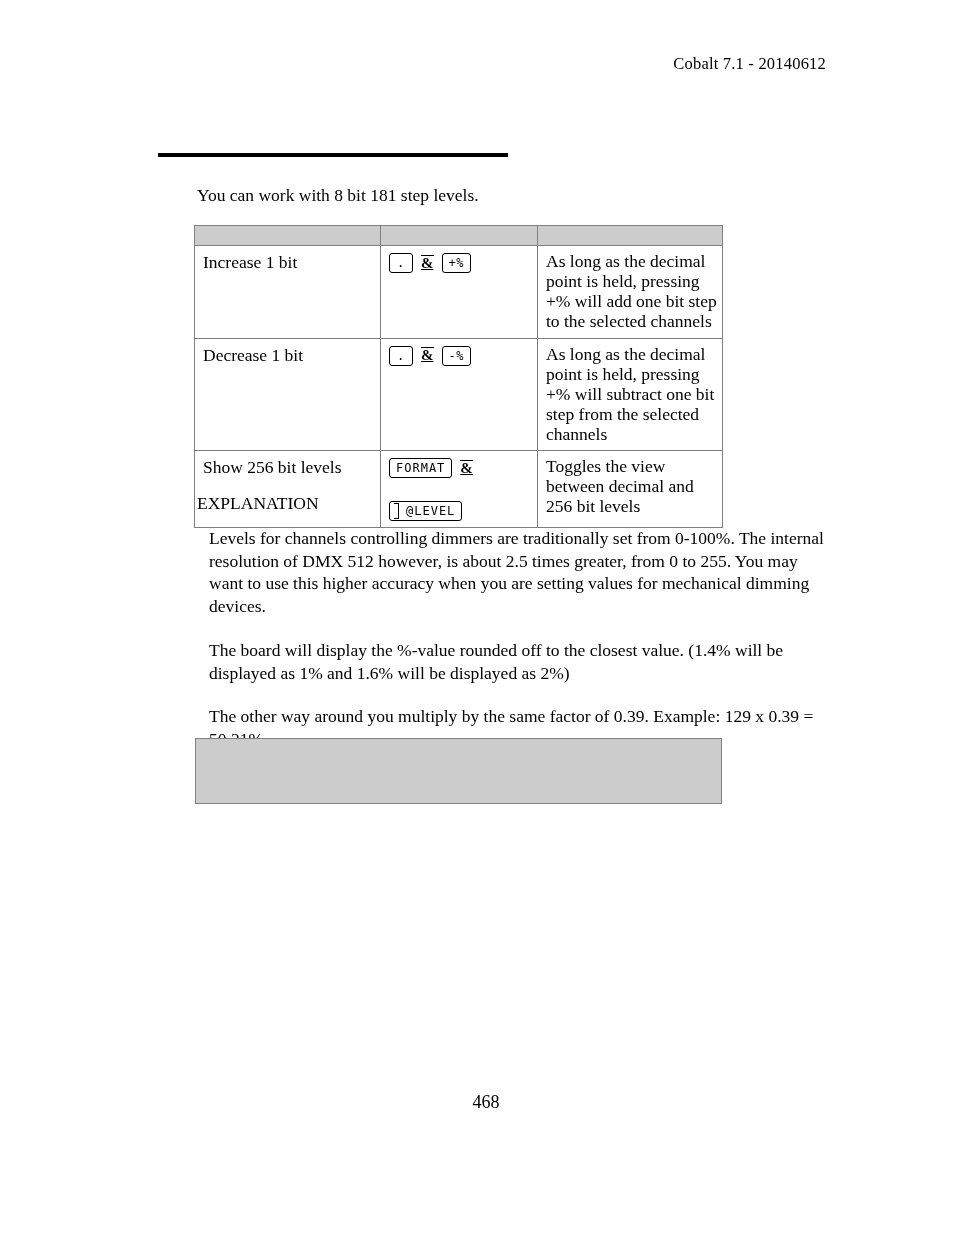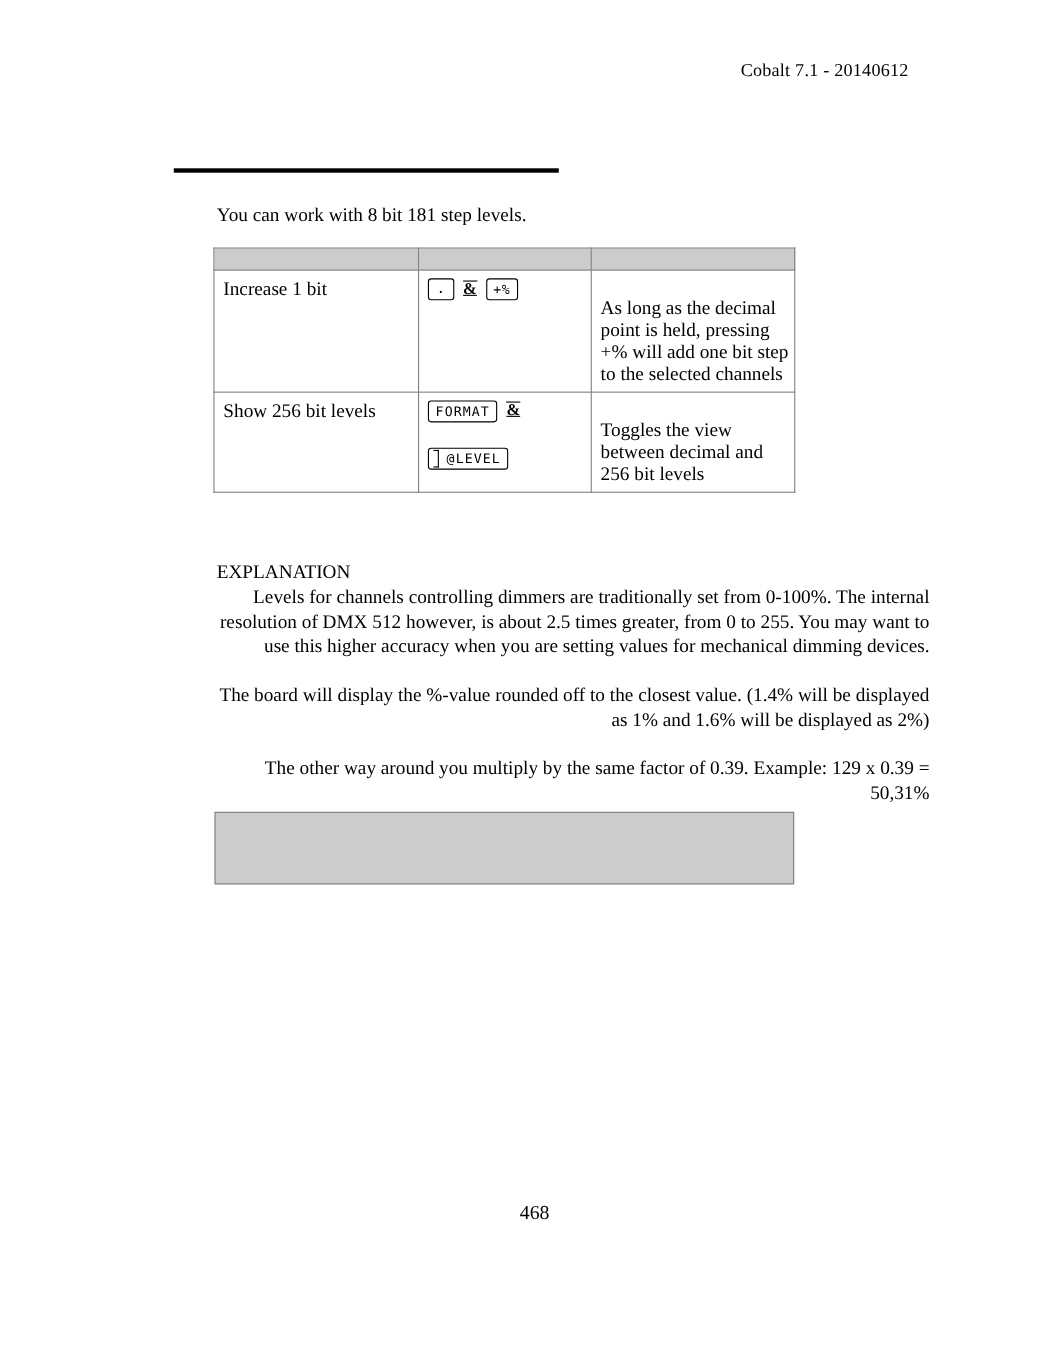--- a/index.html
+++ b/index.html
@@ -66,21 +66,21 @@
   .key-table col.c3 { width: 185px; }
 
   .key-table tr.header-row td {
     background: #cccccc;
     height: 19px;
     padding: 0;
   }
 
   td.col-action  { padding-left: 8px; padding-top: 7px; }
   td.col-keys    { padding-top: 7px; padding-left: 8px; }
-  td.col-desc    { padding-top: 24px; padding-left: 8px; padding-right: 4px; }
+  td.col-desc    { padding-top: 6px; padding-left: 8px; padding-right: 4px; }
 
   .desc-text { display: block; }
 
   
   .keys-line {
     display: block;
     white-space: nowrap;
     line-height: 1;
   }
   .keys-line + .keys-line { margin-top: 23px; }
@@ -138,24 +138,23 @@
 
   
   .explanation {
     position: absolute;
     left: 197px;
     top: 492px;
     width: 648px;
     font-size: 17.5px;
     line-height: 1.30;
   }
-  .explanation .exp-title { display: block; margin-top: 16px; }
+  .explanation .exp-title { display: block; }
   .explanation p {
-    margin: 0;
-    text-align: right;
+    margin: 12px;
   }
   .explanation p.spaced { margin-top: 21px; }
 
   
   .note-box {
     position: absolute;
     left: 195px;
     top: 738px;
     width: 527px;
     height: 66px;
@@ -202,20 +201,31 @@
       <td class="col-keys">
         <span class="keys-line">
           <span class="keycap dot">.</span><span class="amp">&amp;</span><span class="keycap">+%</span>
         </span>
       </td>
       <td class="col-desc">
         <span class="desc-text">As long as the decimal point is held, pressing +% will add one bit step  to the selected channels</span>
       </td>
     </tr>
 
+    <tr>
+      <td class="col-action">Decrease 1 bit</td>
+      <td class="col-keys">
+        <span class="keys-line">
+          <span class="keycap dot">.</span><span class="amp">&amp;</span><span class="keycap">-%</span>
+        </span>
+      </td>
+      <td class="col-desc">
+        <span class="desc-text">As long as the decimal point is held, pressing +% will subtract one bit step from the selected channels</span>
+      </td>
+    </tr>
 
     <tr>
       <td class="col-action">Show 256 bit levels</td>
       <td class="col-keys">
         <span class="keys-line">
           <span class="keycap wide">FORMAT</span><span class="amp">&amp;</span>
         </span>
         <span class="keys-line">
           <span class="keycap wide atlevel">@LEVEL</span>
         </span>

